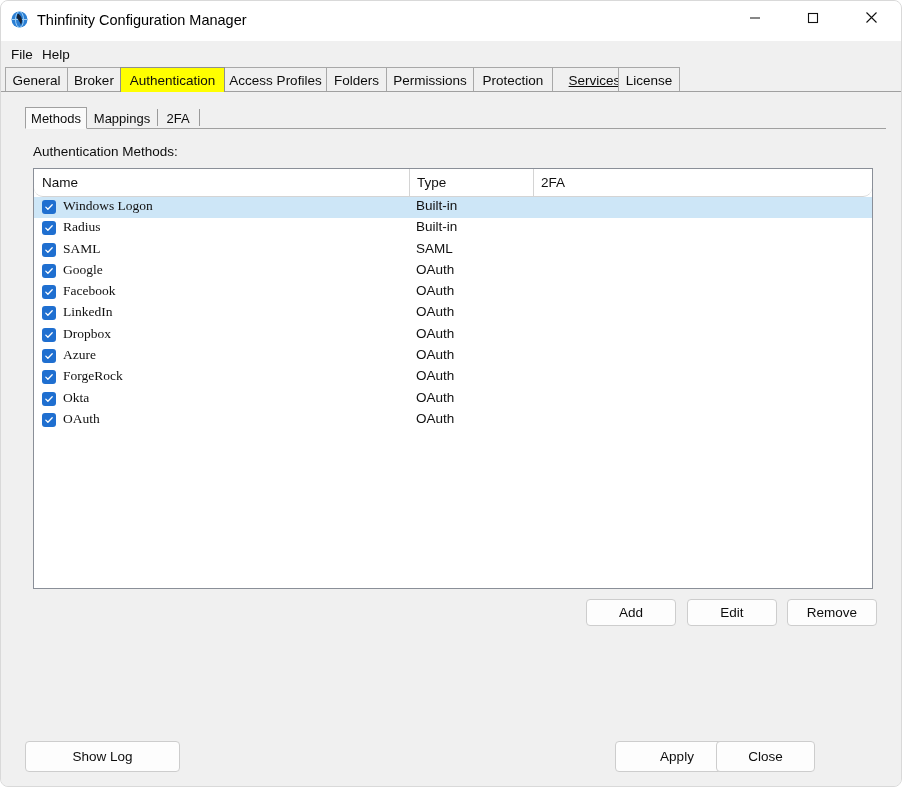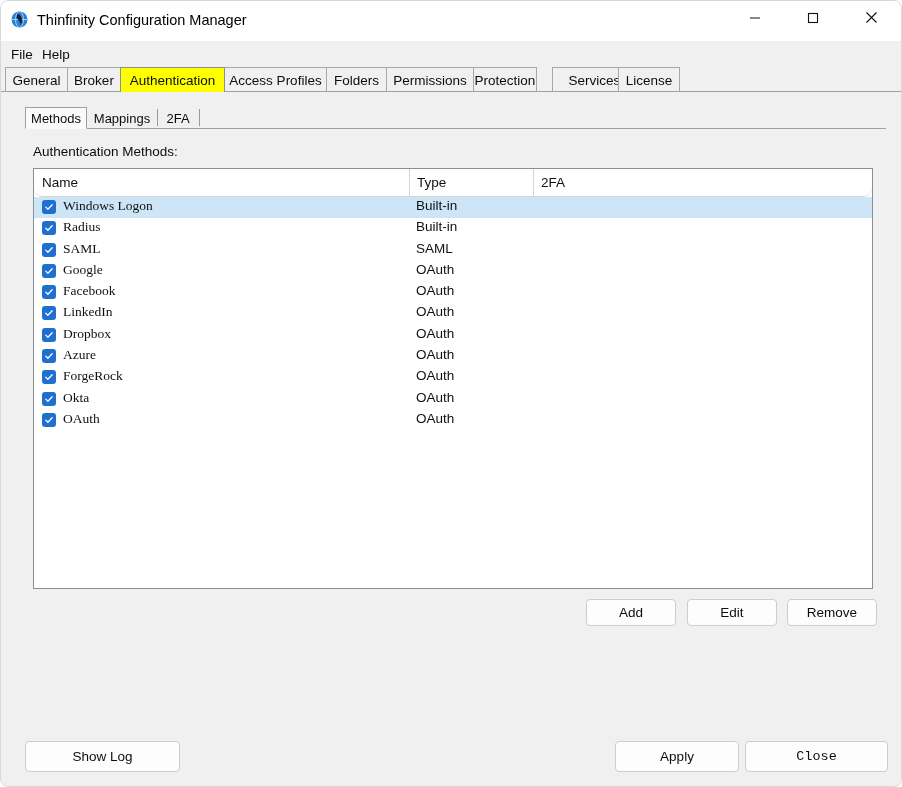--- a/index.html
+++ b/index.html
@@ -227,21 +227,21 @@
   }
 
   
   #bottombar {
     position: absolute; left: 0; top: 731px;
     width: 902px; height: 56px;
     background: #f0f0f0;
   }
   #btn-showlog { left: 24px; top: 9px; width: 155px; height: 31px; position: absolute; }
   #btn-apply   { left: 614px; top: 9px; width: 124px; height: 31px; position: absolute; }
-  #btn-close2  { left: 744px; top: 9px; width: 143px; height: 31px; position: absolute; font-family: Liberation Mono, monospace; }
+  #btn-close2  { left: 715px; top: 9px; width: 99px; height: 31px; position: absolute; }
 </style>
 </head>
 <body>
 
 <div id="window">
 
   <div id="titlebar">
     <div id="app-icon">
       <svg width="20" height="20" viewBox="0 0 20 20">
         <circle cx="9.5" cy="9.5" r="8" fill="#2b7fd4"></circle>
@@ -275,22 +275,22 @@
     <div class="menu-item" id="menu-help">Help</div>
   </div>
 
   <div id="tabstrip">
       <div class="tab" style="left: 4px; width: 63px;">General</div>
       <div class="tab" style="left: 66px; width: 54px;">Broker</div>
       <div class="tab active" style="left: 119px; width: 105px;">Authentication</div>
       <div class="tab" style="left: 223px; width: 103px;">Access Profiles</div>
       <div class="tab" style="left: 325px; width: 61px;">Folders</div>
       <div class="tab" style="left: 385px; width: 88px;">Permissions</div>
-      <div class="tab" style="left: 472px; width: 64px;">Protection</div>
-      <div class="tab" style="left: 551px; width: 85px;">Services</div>
+      <div class="tab" style="left: 472px; width: 80px;">Protection</div>
+      <div class="tab" style="left: 551px; width: 85px; text-decoration: underline;">Services</div>
       <div class="tab" style="left: 617px; width: 62px;">License</div>
     </div>
   <div id="tabstrip-line"></div>
 
   <div id="content">
 
     <div id="subtabs">
         <div class="subtab active" style="left: 0px; width: 62px;">Methods</div>
         <div class="subtab" style="left: 64px; width: 66px;">Mappings</div>
         <div class="subtab" style="left: 136px; width: 34px;">2FA</div>

